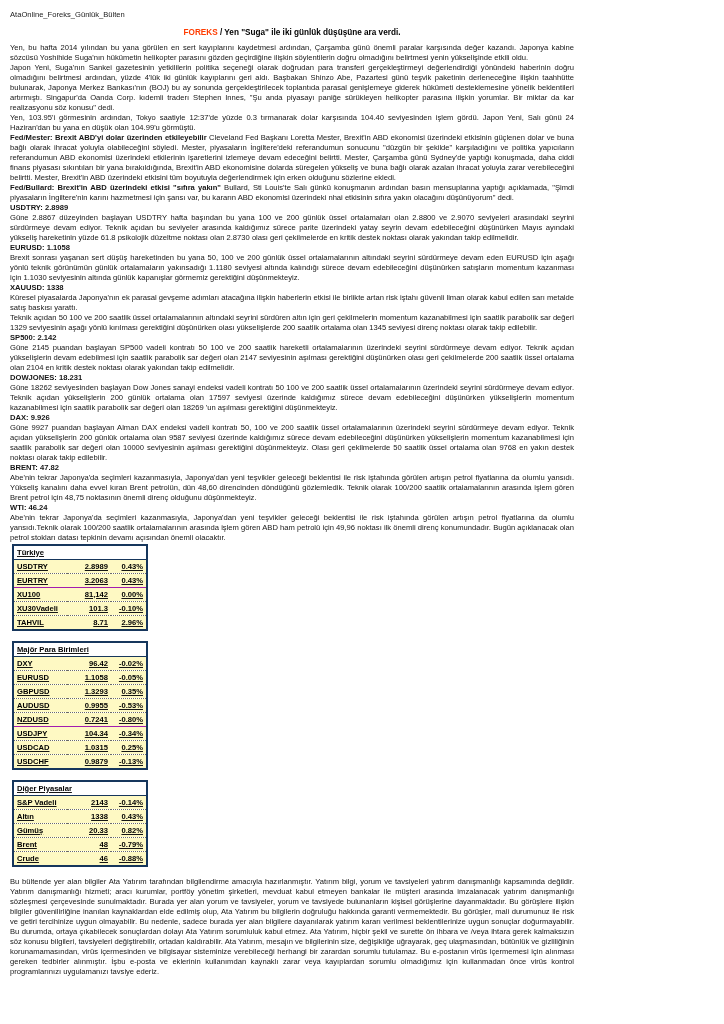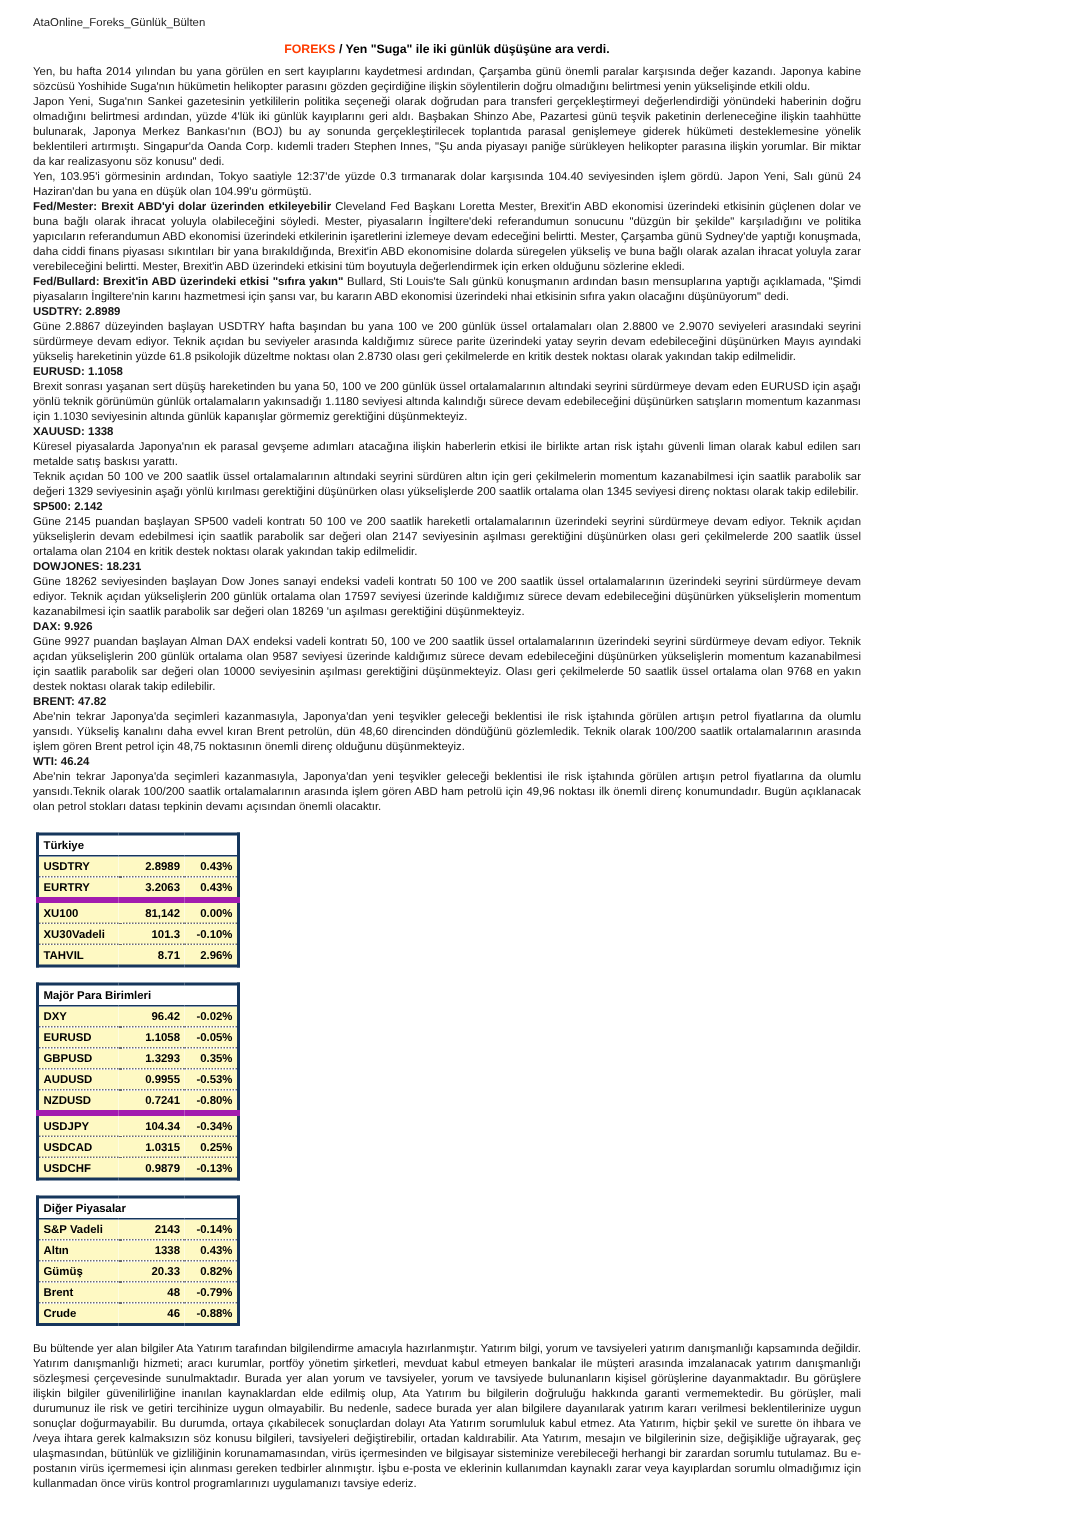--- a/index.html
+++ b/index.html
@@ -1,21 +1,21 @@
 <!DOCTYPE html>
 <html><head>
 <meta charset="utf-8">
 <style>
   html, body { margin: 0; padding: 0; background: #ffffff; }
   .page {
     position: relative;
     width: 584px;
     min-height: 1024px;
     box-sizing: border-box;
-    padding: 10px 10px 0 22px;
+    padding: 10px 10px 0 10px;
     background: #ffffff;
     font-family: "Liberation Sans", "DejaVu Sans", sans-serif;
     font-size: 7.6px;
     line-height: 10px;
     color: #151515;
   }
   .doc-id {
     font-size: 7.6px;
     color: #222;
     margin-bottom: 8px;
@@ -32,21 +32,21 @@
     margin: 0;
     text-align: justify;
   }
   .head {
     margin: 0;
     font-weight: bold;
     text-align: left;
   }
   .lead { font-weight: bold; }
 
-  .tables-block { margin-top: 12px; }
+  .tables-block { margin-top: 1px; text-decoration: underline; }
   table.mini {
     border-collapse: collapse;
     border: 2px solid #16365C;
     margin: 0 0 10px 2px;
     table-layout: fixed;
   }
   table.mini col.c1 { width: 54px; }
   table.mini col.c2 { width: 44px; }
   table.mini col.c3 { width: 36px; }
   table.mini th {
@@ -61,21 +61,21 @@
   table.mini td {
     background: #fef9c3;
     padding: 1.5px 3px;
     font-size: 7.6px;
     font-weight: bold;
     color: #000;
     overflow: hidden;
     white-space: nowrap;
   }
   table.mini tr + tr td { border-top: 1px dotted #6a6a6a; }
-  table.mini tr.group-start td { border-top: 4px solid #a21caf; }
+  table.mini tr.group-start td { border-top: 1px solid #a21caf; }
   td.num { text-align: right; }
 
   .disclaimer {
     margin: 10px 0 0 0;
     text-align: justify;
   }
 </style>
 </head>
 <body>
 

